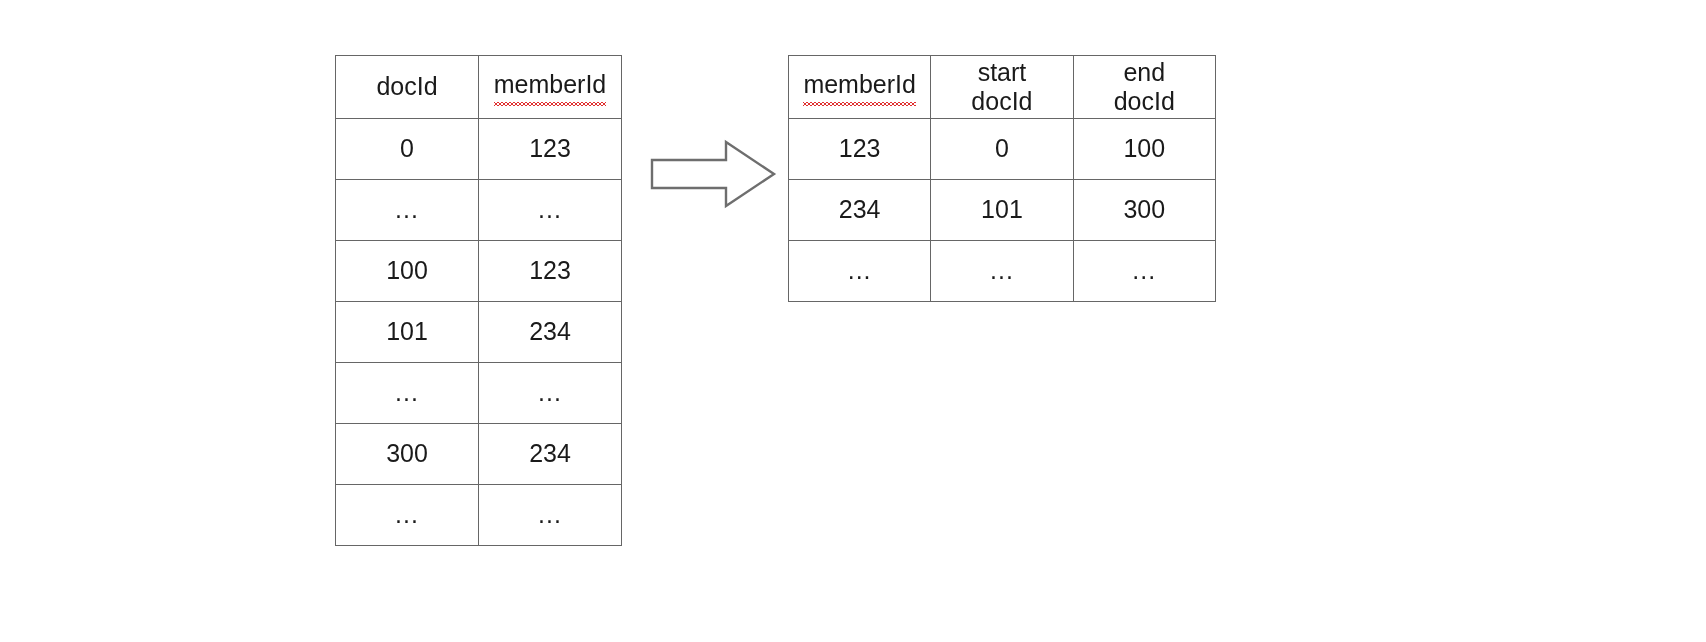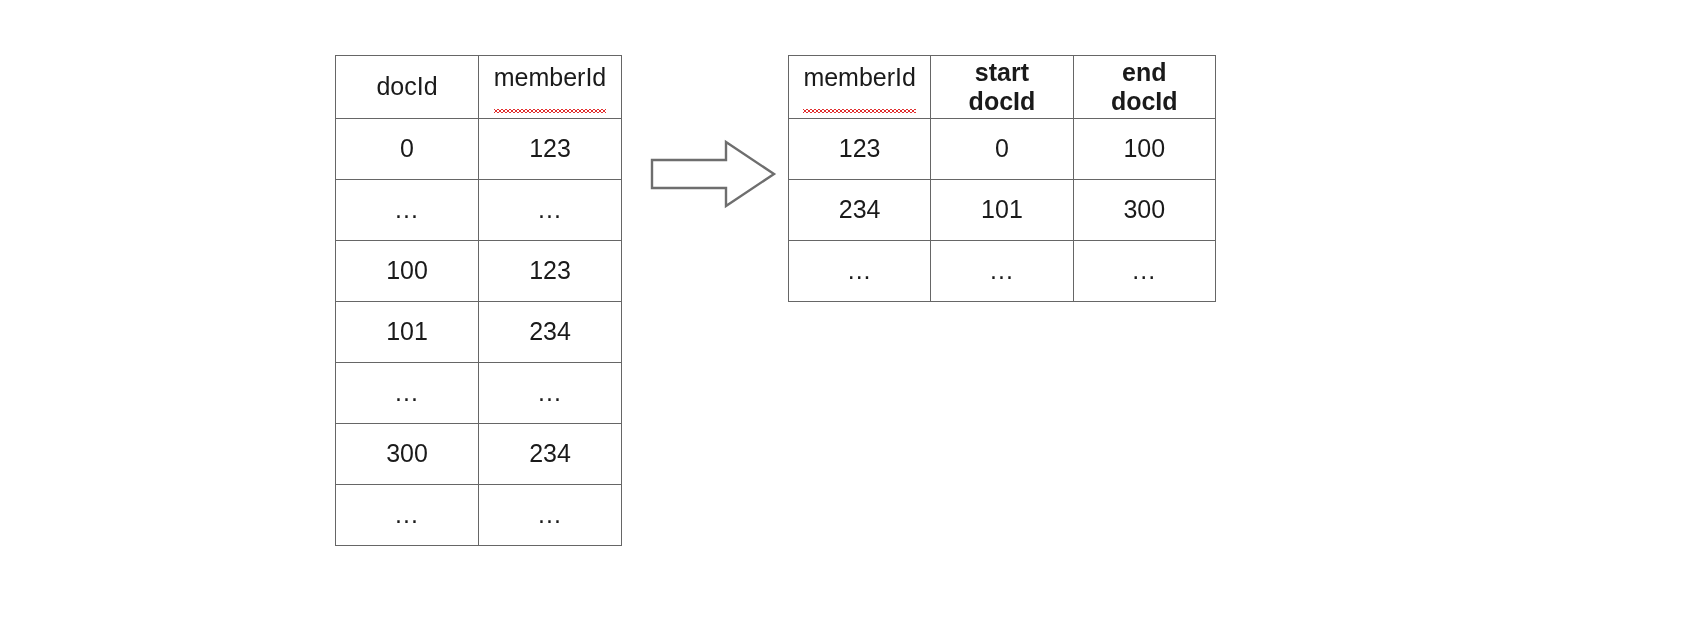--- a/index.html
+++ b/index.html
@@ -72,39 +72,38 @@
     height: 62px;
   }
   #result-table td {
     height: 60px;
   }
 
   
   .squiggle {
     position: relative;
     display: inline-block;
-    padding-bottom: 19px;
+    padding-bottom: 4px;
   }
   .squiggle::after {
     content: "";
     position: absolute;
     left: 0;
     right: 0;
     bottom: -2px;
     height: 4px;
     background-image:
       linear-gradient(45deg, transparent 40%, #e03030 40%, #e03030 60%, transparent 60%),
       linear-gradient(-45deg, transparent 40%, #e03030 40%, #e03030 60%, transparent 60%);
     background-size: 4px 4px;
     background-repeat: repeat-x;
   }
 
   .hdr-line {
     display: block;
-    font-weight: bold;
   }
 
   .ellipsis-cell {
     letter-spacing: 1px;
   }
 
   
   #flow-arrow {
     position: absolute;
     left: 648px;

